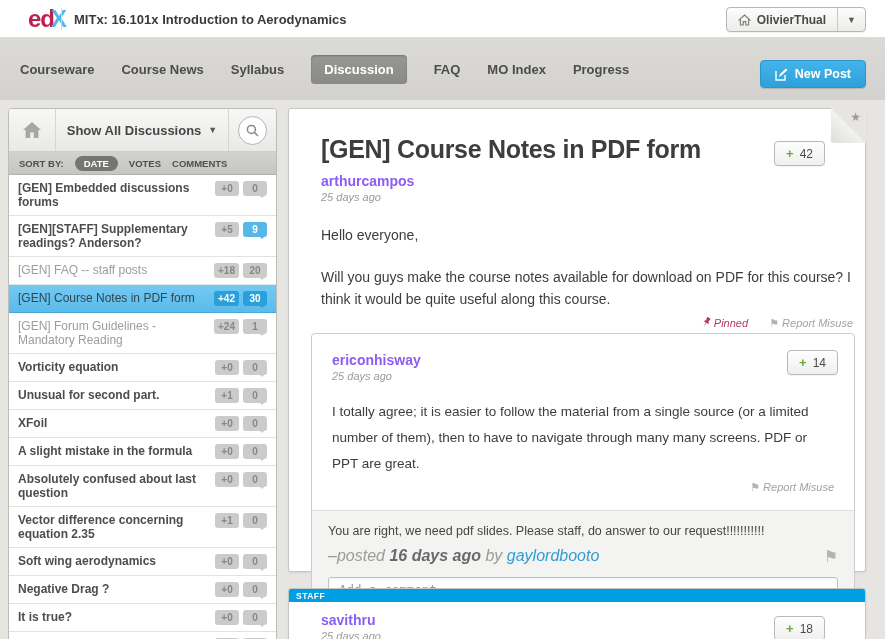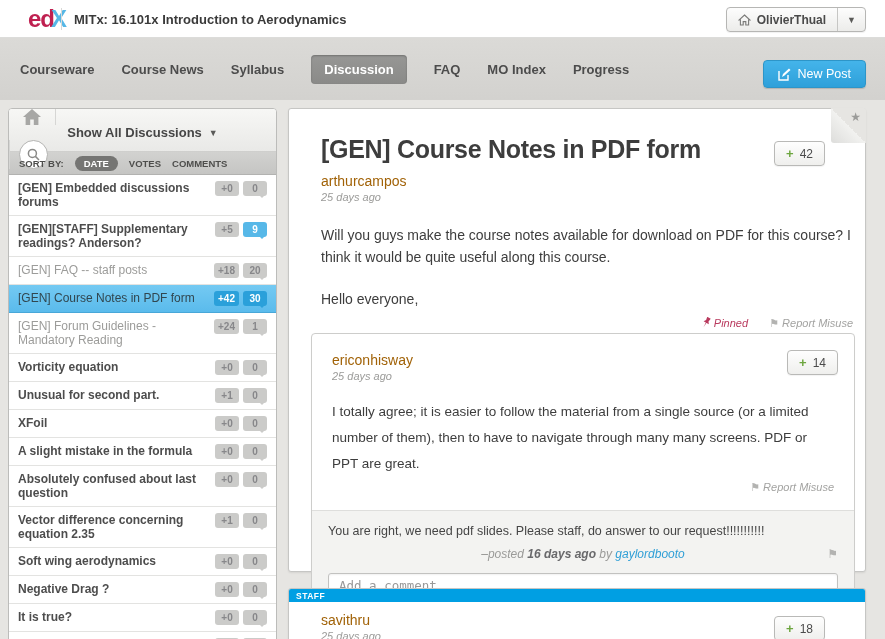--- a/index.html
+++ b/index.html
@@ -24,32 +24,32 @@
 
   
   .nav { position:absolute; left:0; top:38px; width:885px; height:68px;
     background:linear-gradient(#dbdad7,#d2d1ce); border-bottom:1px solid #c0bfbc; }
   .tabs { position:absolute; left:20px; top:0; height:62px; display:flex; align-items:center; gap:27px; }
   .tab { font-size:13px; font-weight:bold; color:#4c4c4c; cursor:pointer; white-space:nowrap; }
   .tab.active { background:linear-gradient(#979795,#8a8a88); color:#fff; border-radius:4px;
     padding:7px 13px; box-shadow:inset 0 1px 2px rgba(0,0,0,.25); }
   .newpost { position:absolute; right:19px; top:22px; height:28px; display:flex; align-items:center;
     gap:7px; padding:0 14px; border:1px solid #2d95c8; border-radius:4px;
-    background:linear-gradient(#44b4ea,#2ea0da); color:#fff; font-size:12.5px; font-weight:normal;
+    background:linear-gradient(#44b4ea,#2ea0da); color:#fff; font-size:12.5px; font-weight:bold;
     box-shadow:0 1px 1px rgba(0,0,0,.15); cursor:pointer; }
 
   
   .content { position:absolute; left:0; top:100px; width:885px; height:539px;
     background:#e6e5e2; overflow:hidden; }
 
   
   .sidebar { position:absolute; left:8px; top:8px; width:269px; height:540px;
     background:#fff; border:1px solid #bcbcba; border-radius:4px 4px 0 0; overflow:hidden; }
   .sb-head { height:43px; display:flex; align-items:stretch;
-    background:linear-gradient(#f7f7f5,#e9e9e7); border-bottom:1px solid #cfcfcd;flex-direction:column; }
+    background:linear-gradient(#f7f7f5,#e9e9e7); border-bottom:1px solid #cfcfcd; }
   .sb-home { width:47px; display:flex; align-items:center; justify-content:center;
     border-right:1px solid #d6d6d4; cursor:pointer; }
   .sb-filter { flex:1; display:flex; align-items:center; justify-content:center; gap:7px;
     font-size:13px; font-weight:bold; color:#464646; cursor:pointer; }
   .sb-filter .caret { font-size:9px; color:#5a5a58; }
   .sb-search { width:48px; display:flex; align-items:center; justify-content:center;
     border-left:1px solid #d6d6d4; cursor:pointer; }
   .sb-search .circ { width:29px; height:29px; border-radius:50%; background:#fff;
     border:1px solid #b3b3b1; display:flex; align-items:center; justify-content:center; }
   .sortbar { height:23px; display:flex; align-items:center; gap:11px; padding:0 10px;
@@ -82,41 +82,41 @@
     border-radius:0 2px 0 3px; cursor:pointer; }
   .fold .star { position:absolute; top:2px; right:5px; font-size:12px; color:#9b9b99; }
 
   .post-head { position:relative; padding:26px 40px 0 32px; }
   .post-title { font-size:25px; font-weight:bold; color:#3d3d3d; letter-spacing:-.3px; }
   .votebtn { position:absolute; right:40px; top:32px; display:flex; align-items:center; gap:6px;
     border:1px solid #b9b9b7; border-radius:4px; background:linear-gradient(#fefefe,#efefed);
     padding:4px 11px; cursor:pointer; box-shadow:0 1px 1px rgba(0,0,0,.05); }
   .votebtn .plus { color:#6da63f; font-weight:bold; font-size:13px; }
   .votebtn .num { color:#4b4b4b; font-size:12px; }
-  .author { font-size:14px; font-weight:normal; color:#a16207; margin-top:9px; cursor:pointer; }
+  .author { font-size:14px; font-weight:bold; color:#8b5cf6; margin-top:9px; cursor:pointer; }
   .tstamp { font-size:11px; font-style:italic; color:#9b9b99; margin-top:2px; }
 
   .post-body { padding:0 14px 0 32px; margin-top:21px; font-size:14px; color:#3d3d3d; line-height:22px; }
   .post-body p + p { margin-top:20px; }
   .actions { padding:0 12px 0 32px; margin-top:7px; text-align:right; font-size:11px; font-style:italic; }
   .pinned { color:#b93a5e; cursor:default; }
   .report { color:#a3a3a1; margin-left:18px; cursor:pointer; }
   .flagg { color:#b3b3b1; font-style:normal; }
 
   
   .reply { margin:3px 10px 0 22px; border:1px solid #cdcdcb; border-radius:4px; background:#fff;
     overflow:hidden; box-shadow:0 1px 1px rgba(0,0,0,.04); }
   .reply-inner { position:relative; padding:18px 20px 8px 20px; }
   .reply .votebtn { right:16px; top:16px; }
   .reply-body { margin-top:17px; font-size:13.5px; color:#3d3d3d; line-height:26px; }
   .reply-actions { text-align:right; margin:4px 0 8px; font-size:11px; font-style:italic; }
 
   .comments { background:#f3f3f1; border-top:1px solid #dededc; padding:13px 16px 15px; }
   .c-text { font-size:12.5px; color:#454545; }
-  .c-byline { margin-top:9px; font-size:12px; font-style:italic; color:#9b9b99; position:relative;text-align:center; }
+  .c-byline { margin-top:9px; font-size:16px; font-style:italic; color:#9b9b99; position:relative; }
   .c-byline b { color:#69696b; }
   .c-byline a { color:#2f9fd6; text-decoration:none; cursor:pointer; }
   .c-flag { position:absolute; right:0; top:0; color:#b3b3b1; font-style:normal; cursor:pointer; }
   .c-boxwrap { position:relative; margin-top:12px; }
   .c-box { width:100%; height:31px; border:1px solid #c2c2c0; border-radius:3px; background:#fff;
     box-shadow:inset 0 1px 2px rgba(0,0,0,.06); resize:none; outline:none;
     font-family:"DejaVu Sans Mono", monospace; font-size:12.5px; color:#666; padding:4px 10px; }
   .c-box::placeholder { color:#999; }
   .c-boxwrap::after { content:""; position:absolute; right:3px; bottom:4px; width:9px; height:9px;
     background:repeating-linear-gradient(135deg, transparent 0 2px, #a8a8a6 2px 3px);
@@ -342,22 +342,22 @@
     <div class="post-head">
       <div class="post-title">[GEN] Course Notes in PDF form</div>
       <div class="votebtn">
         <span class="plus">+</span>
         <span class="num">42</span>
       </div>
       <div class="author">arthurcampos</div>
       <div class="tstamp">25 days ago</div>
     </div>
     <div class="post-body">
+      <p>Hello everyone,</p>
       <p>Will you guys make the course notes available for download on PDF for this course? I think it would be quite useful along this course.</p>
-      <p>Hello everyone,</p>
     </div>
     <div class="actions">
       <span class="pinned">
         <svg style="display:inline-block;vertical-align:-2px" width="10" height="12" viewBox="0 0 10 12">
             <g transform="rotate(30 5 6)">
               <path d="M3 0 L7 0 L6.4 3.4 L8 5.6 L2 5.6 L3.6 3.4 Z M4.6 5.6 L5.4 5.6 L5 11 Z" fill="#b93a5e"></path>
             </g>
           </svg>
         <span>Pinned</span>
       </span>

